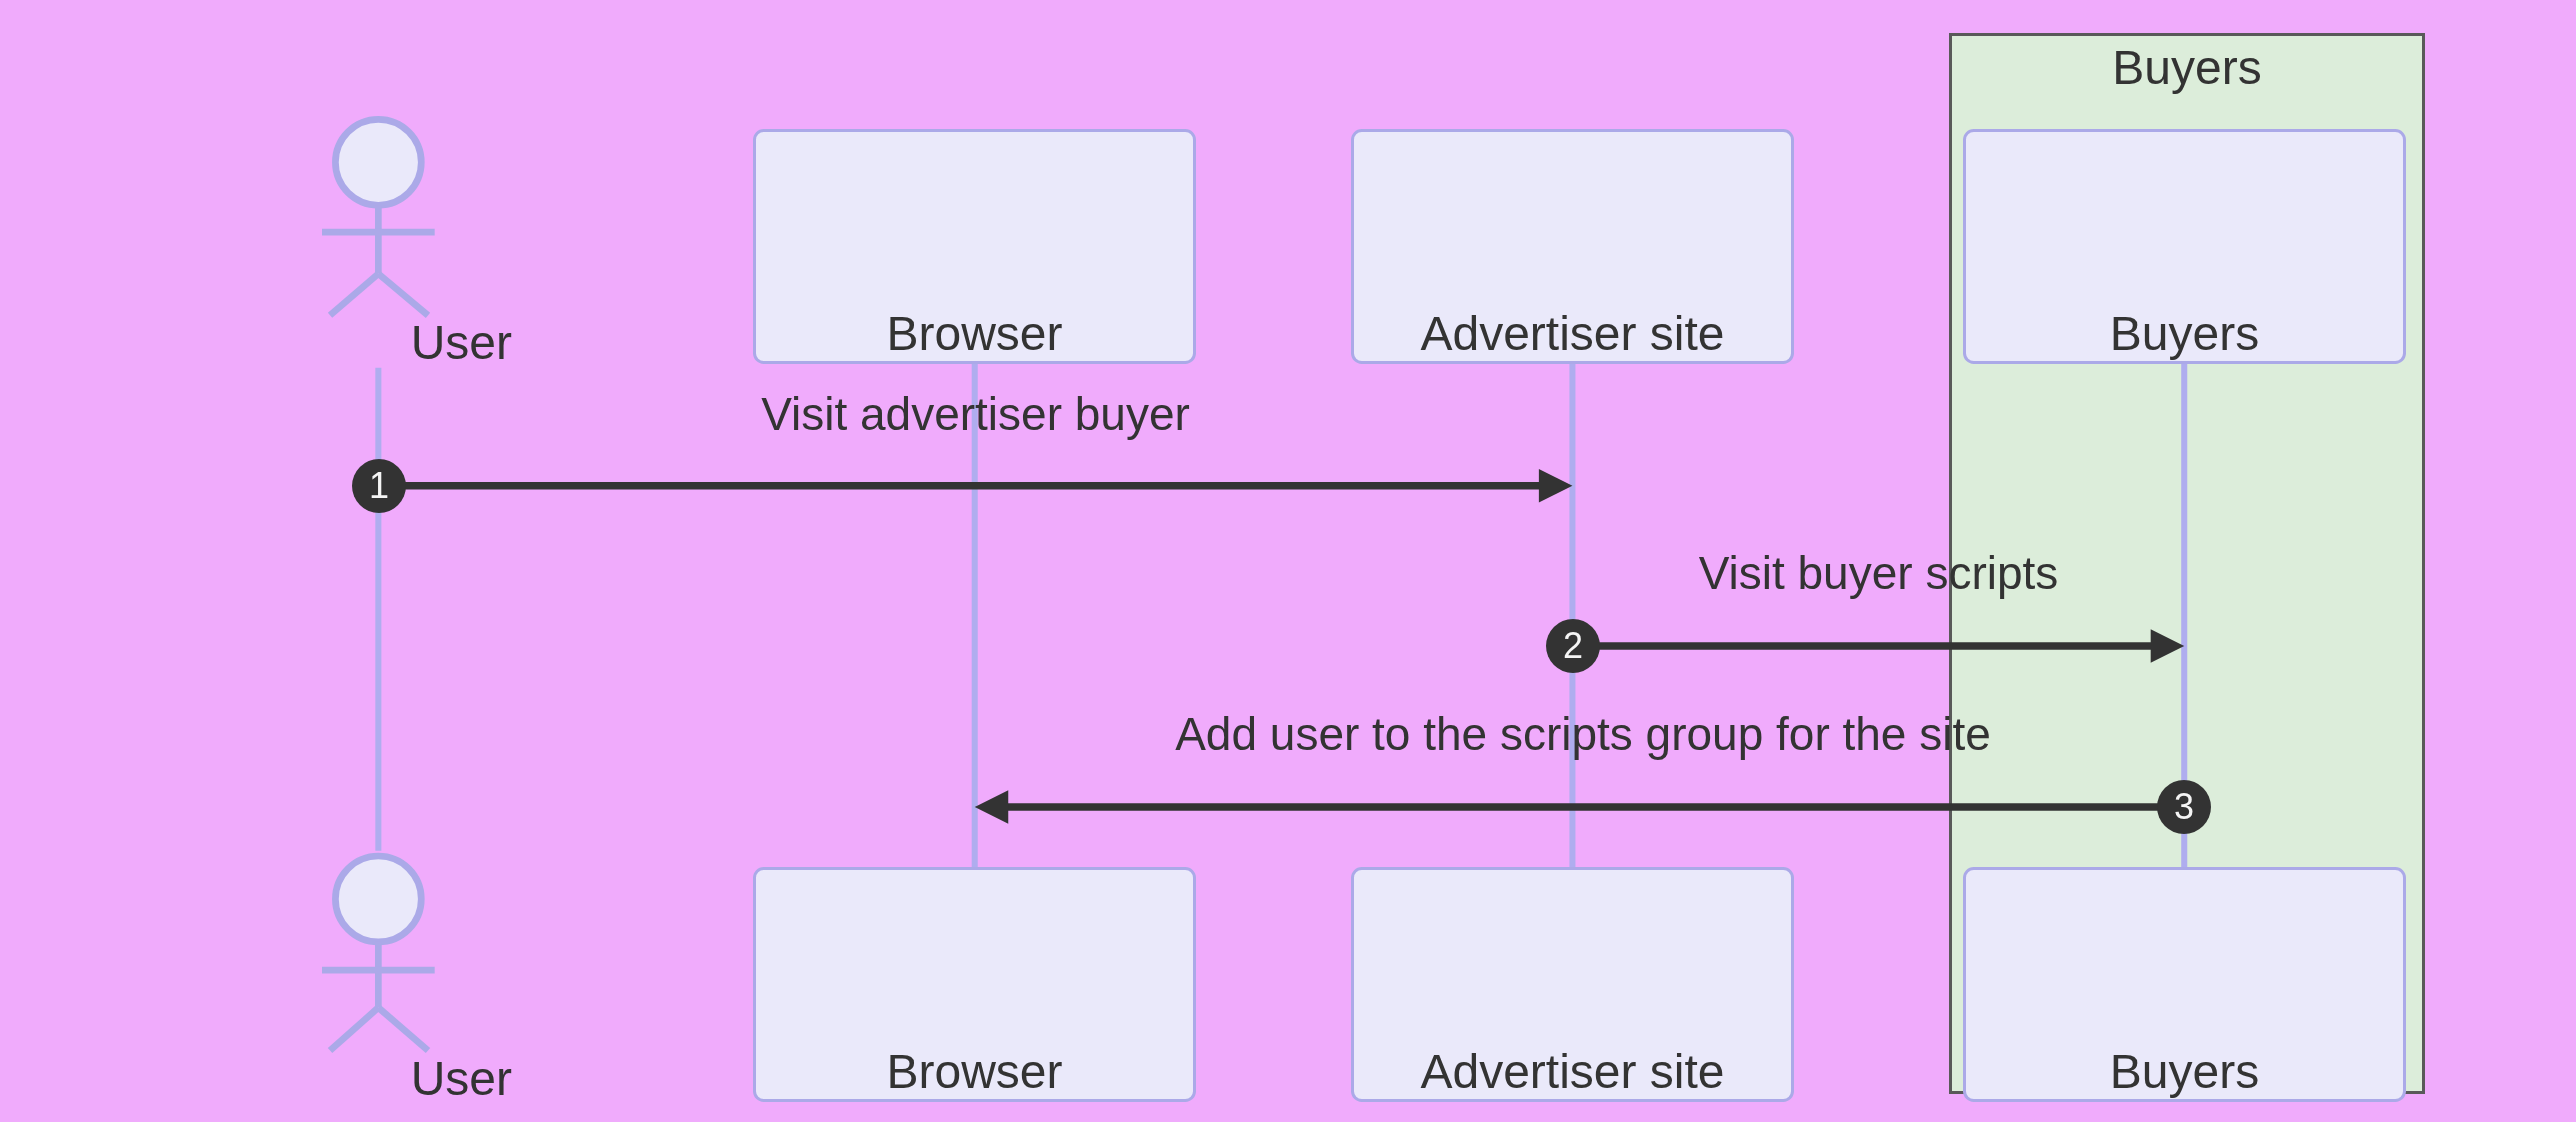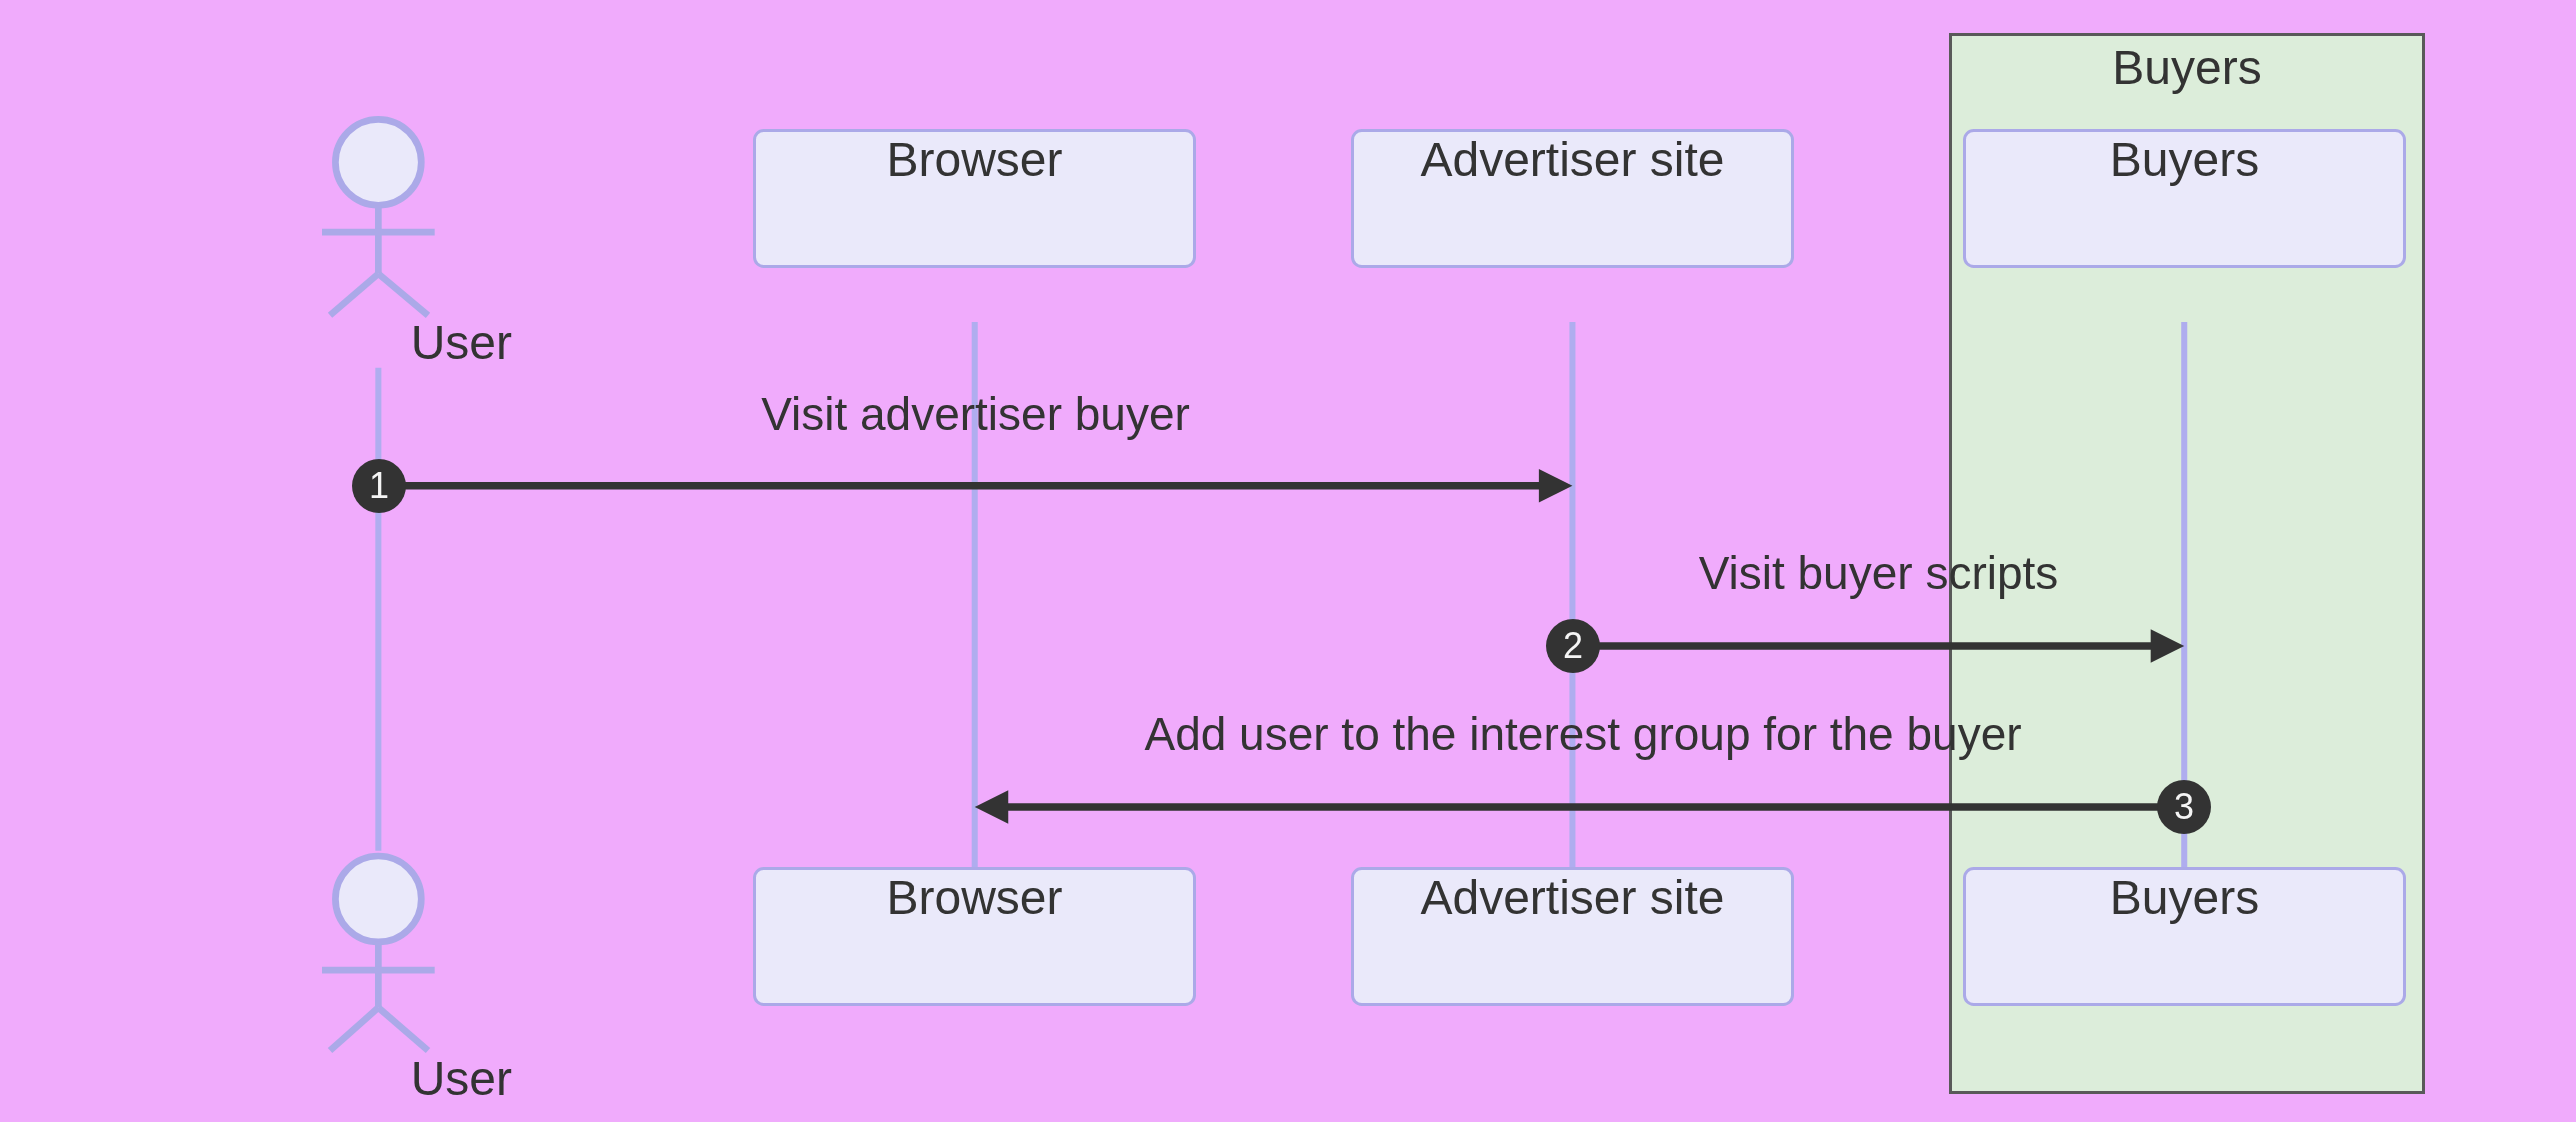--- a/index.html
+++ b/index.html
@@ -10,23 +10,23 @@
   .layer{position:absolute;left:0;top:0;width:2576px;height:1123px;}
   .group-rect{
     position:absolute;left:1949px;top:33px;width:476px;height:1061px;
     background:#DCEDDA;border:3.4px solid #595959;box-sizing:border-box;
   }
   .group-title{
     position:absolute;left:1949px;top:42px;width:476px;
     text-align:center;font-size:48px;line-height:1.1;color:#333333;
   }
   .pbox{
-    position:absolute;width:443px;height:139px;
+    position:absolute;width:443px;height:235px;
     background:#EAE9FA;border:3.4px solid #ABA9E8;border-radius:10.7px;
-    box-sizing:border-box;display:flex;align-items:flex-start;justify-content:center;
+    box-sizing:border-box;display:flex;align-items:flex-end;justify-content:center;
     font-size:48px;color:#333333;
   }
   .msg{
     position:absolute;font-size:46px;line-height:1.15;text-align:center;color:#333333;
   }
   .actor-label{
     position:absolute;width:268px;text-align:right;font-size:48px;color:#333333;
   }
   .badge{
     position:absolute;width:54px;height:54px;border-radius:50%;
@@ -99,20 +99,20 @@
   </div>
   <div class="pbox" style="left:1963px;top:867px;">
     <span>Buyers</span>
   </div>
 
   <div class="actor-label" style="left:244px;top:315px;">User</div>
   <div class="actor-label" style="left:244px;top:1051px;">User</div>
 
   <div class="msg" style="left:439px;top:388px;width:1073px;">Visit advertiser buyer</div>
   <div class="msg" style="left:1409px;top:547px;width:939px;">Visit buyer scripts</div>
-  <div class="msg" style="left:976px;top:708px;width:1214px;">Add user to the interest group for the buyer</div>
+  <div class="msg" style="left:976px;top:708px;width:1214px;">Add user to the scripts group for the site</div>
 
   <div class="badge" style="left:352px;top:459px;">1</div>
   <div class="badge" style="left:1546px;top:619px;">2</div>
   <div class="badge" style="left:2157px;top:780px;">3</div>
 
 </div>
 
 
 </body></html>

